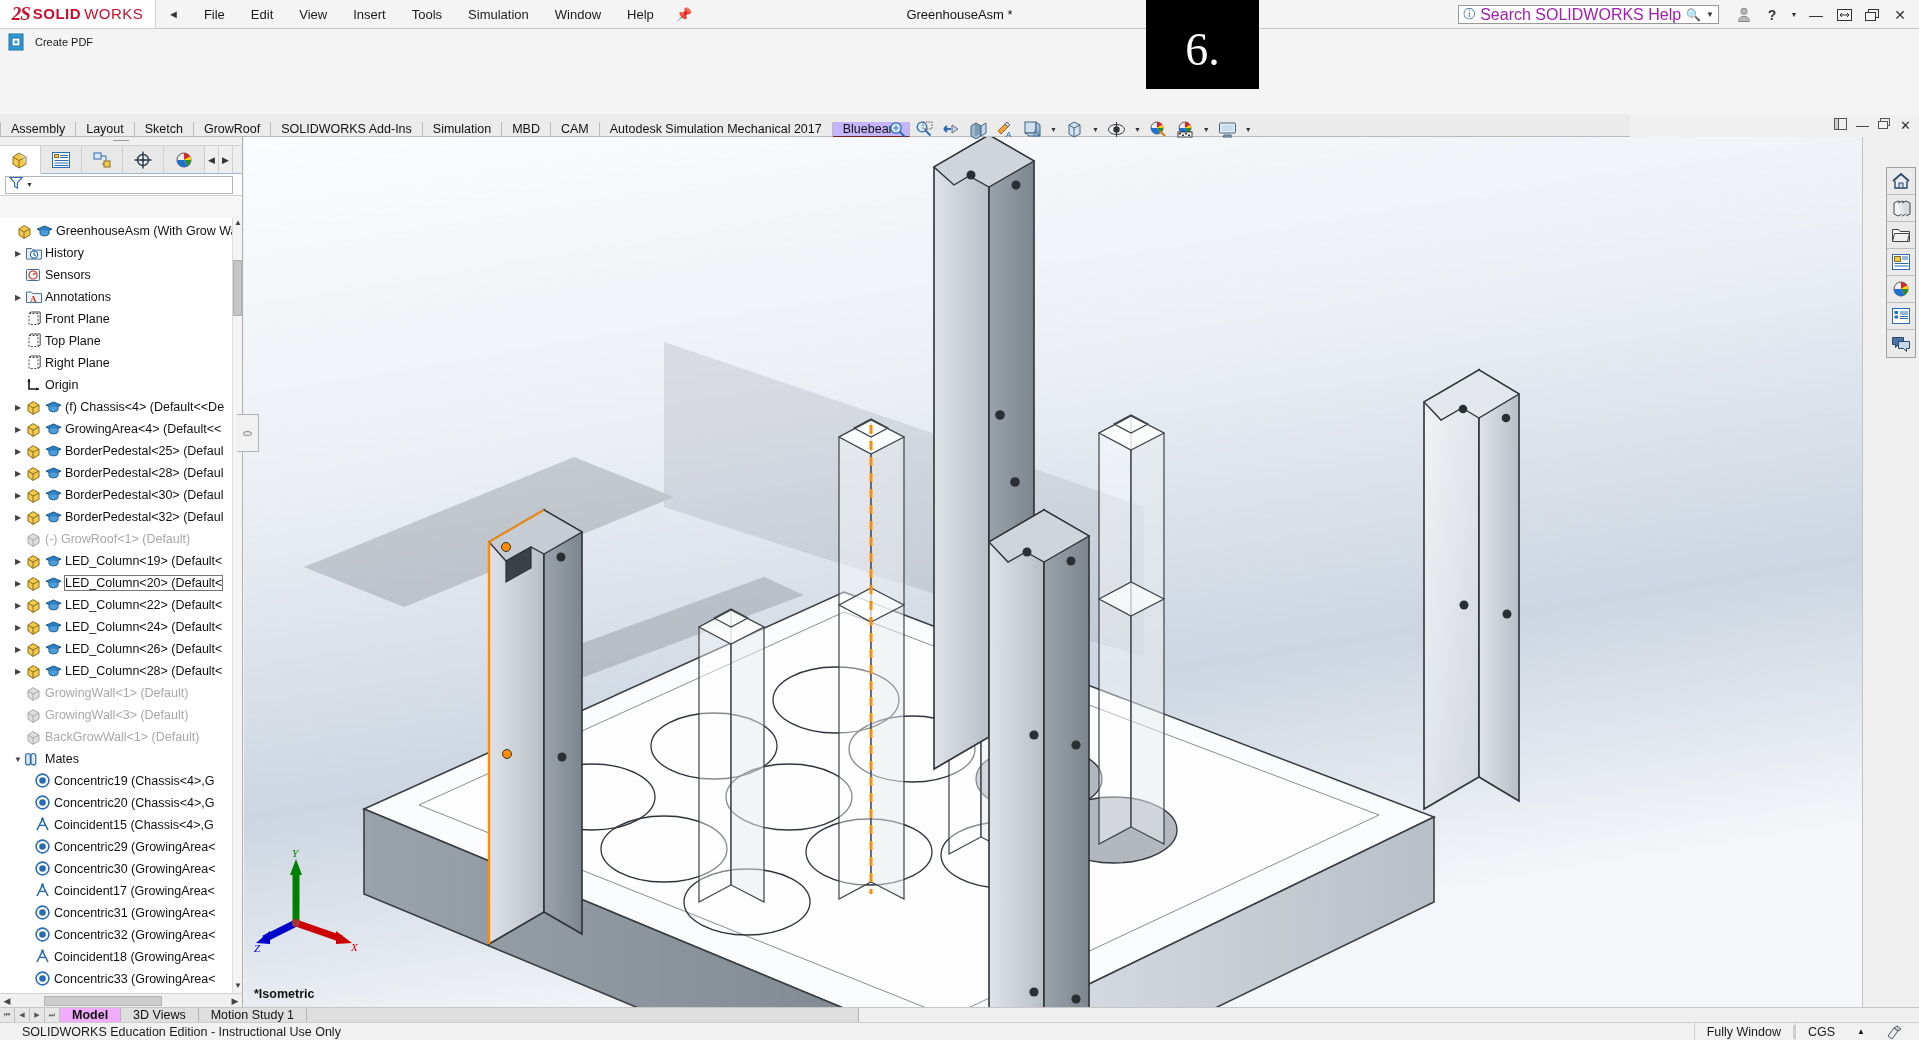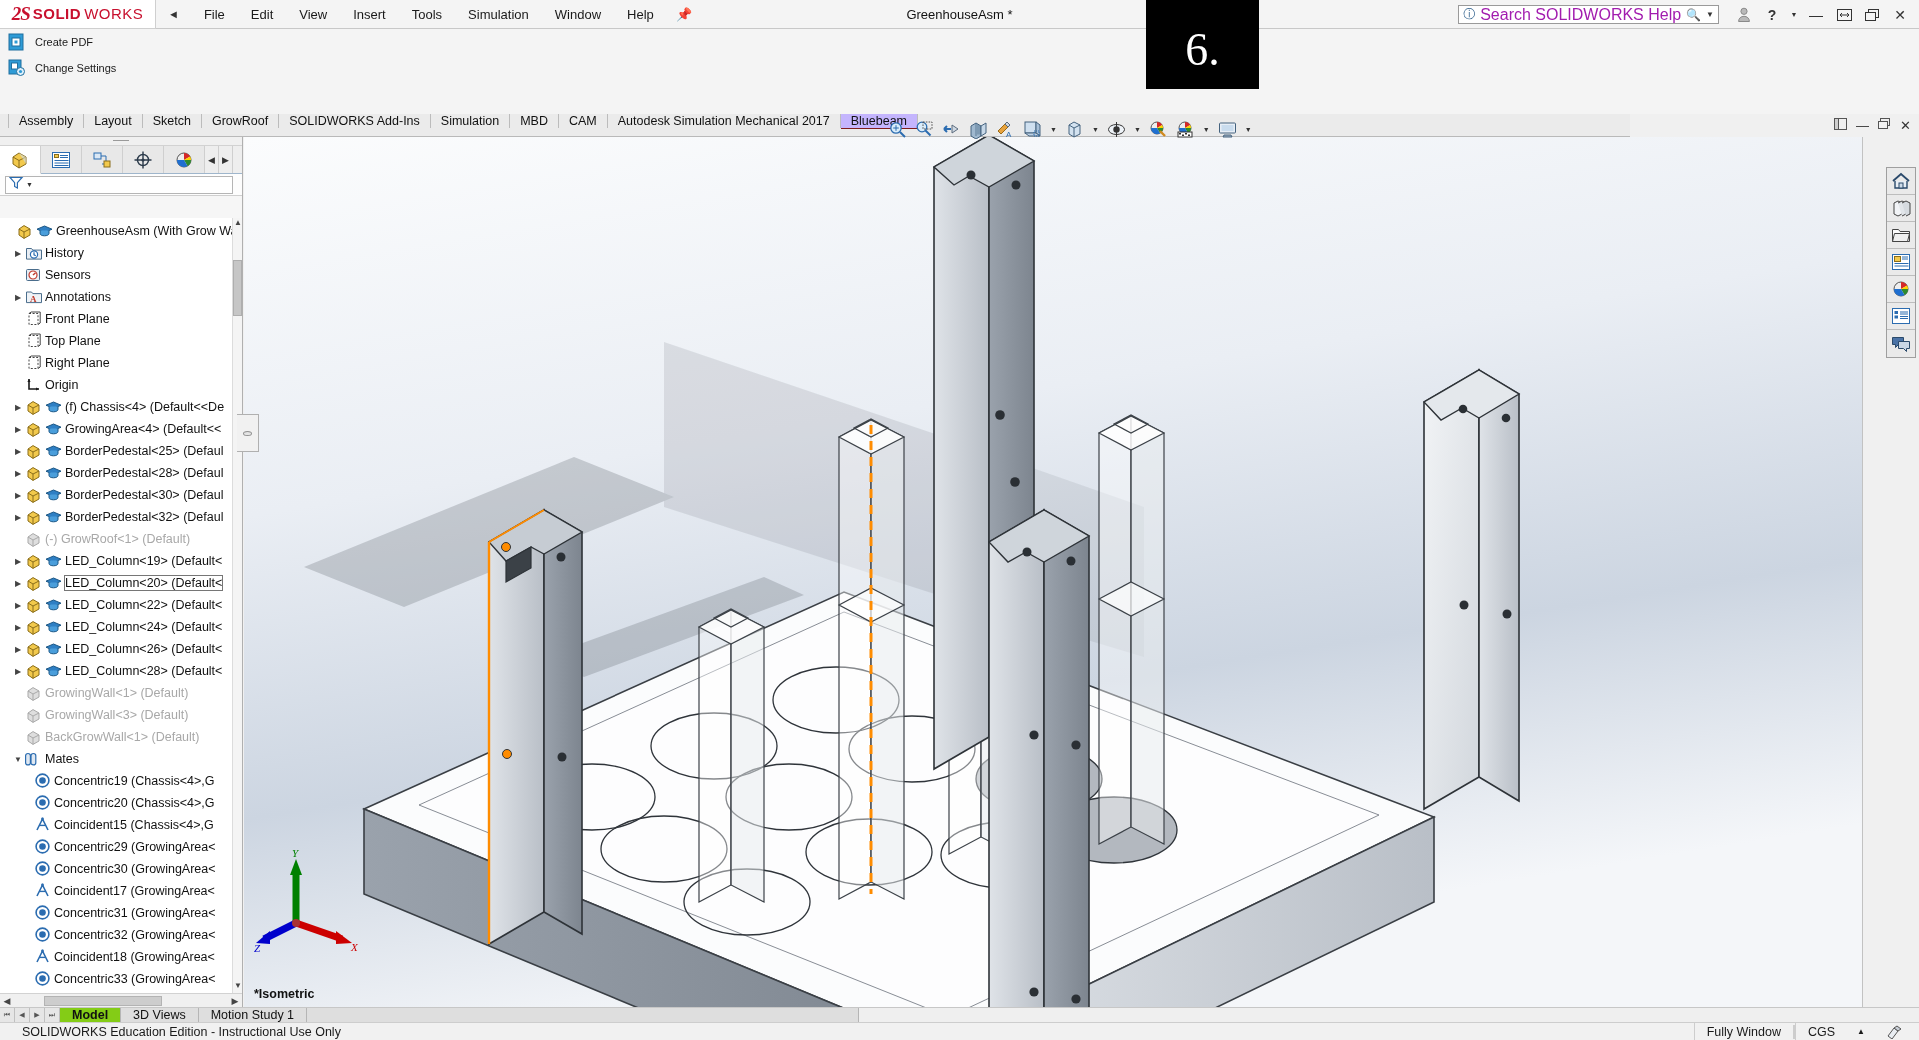--- a/index.html
+++ b/index.html
@@ -66,23 +66,22 @@
     position: absolute; top: 29px; left: 0; width: 1919px; height: 85px;
     background: #f4f4f4;
   }
   .pdf-item { display: flex; align-items: center; gap: 9px; height: 26px; padding-left: 8px; }
   .pdf-label { font-size: 11px; color: #1a1a1a; }
   .pdf-ico { width: 18px; height: 18px; position: relative; }
 
   
   .tabrow {
     position: absolute; top: 114px; left: 0; width: 1630px; height: 23px;
-    background: #ebebeb; display: flex; align-items: flex-start;
+    background: #ebebeb; display: flex; align-items: flex-end;
     border-bottom: 1px solid #b9b9b9;
-    padding-left: 8px;
   }
   .rtab {
     display: flex; align-items: center; padding: 0 10px;
     font-size: 12.5px; color: #111; border-right: 1px solid #bcbcbc;
     background: #ebebeb; cursor: default; white-space: nowrap;
   }
   .rtab:first-child { border-left: 1px solid #bcbcbc; }
   .rtab.active {
     background: #c4b5fd; font-weight: normal; border-bottom: 1px solid #7f1d1d;
     margin-bottom: -1px;
@@ -214,21 +213,21 @@
     border-top: 1px solid #c7c7c7;
   }
   .navbtns { display: flex; align-items: stretch; }
   .navb { width: 15px; border-right: 1px solid #c0c0c0; background: #e6e6e6;
           display: flex; align-items: center; justify-content: center;
           font-size: 7px; color: #555; }
   .btab {
     display: flex; align-items: center; padding: 0 12px; font-size: 12.5px;
     color: #111; background: #dedede; border-right: 1px solid #b5b5b5; cursor: default;
   }
-  .btab.active { background: #84cc16; font-weight: bold; }
+  .btab.active { background: #f0abfc; font-weight: bold; }
   .btab-fill { flex: 1; background: #dedede; border-right: 1px solid #b5b5b5; }
   .btab-tail { width: 1060px; background: #efefef; }
 
   .statusbar {
     position: absolute; bottom: 0; left: 0; width: 1919px; height: 18px;
     background: #f1f1f1; border-top: 1px solid #cdcdcd;
     display: flex; align-items: center; font-size: 12.5px; color: #1a1a1a;
   }
   .status-left { padding-left: 22px; }
   .status-right { margin-left: auto; display: flex; align-items: center; gap: 0; }
@@ -315,31 +314,20 @@
   <div class="pdf-panel">
     <div class="pdf-item">
       <span class="pdf-ico">
         <svg width="18" height="18" viewBox="0 0 18 18">
             <rect x="1" y="1" width="14" height="16" fill="#2e9bd6" stroke="#1f6f9e"></rect>
             <rect x="4" y="5" width="8" height="8" fill="#fff" stroke="#1f6f9e"></rect>
             <rect x="6.5" y="7.5" width="3" height="3" fill="#2e9bd6"></rect>
           </svg>
       </span>
       <span class="pdf-label">Create PDF</span>
-    </div>
-    <div class="pdf-item">
-      <span class="pdf-ico">
-        <svg width="18" height="18" viewBox="0 0 18 18">
-            <rect x="1" y="1" width="12" height="14" fill="#2e9bd6" stroke="#1f6f9e"></rect>
-            <rect x="3.5" y="4" width="6" height="6" fill="#fff" stroke="#1f6f9e"></rect>
-            <circle cx="12.5" cy="12.5" r="4" fill="#dff0fb" stroke="#1f6f9e"></circle>
-            <circle cx="12.5" cy="12.5" r="1.6" fill="#2e9bd6"></circle>
-          </svg>
-      </span>
-      <span class="pdf-label">Change Settings</span>
     </div>
   </div>
 
   <div class="tabrow" id="tabrow">
       <div class="rtab">Assembly</div>
       <div class="rtab">Layout</div>
       <div class="rtab">Sketch</div>
       <div class="rtab">GrowRoof</div>
       <div class="rtab">SOLIDWORKS Add-Ins</div>
       <div class="rtab">Simulation</div>

